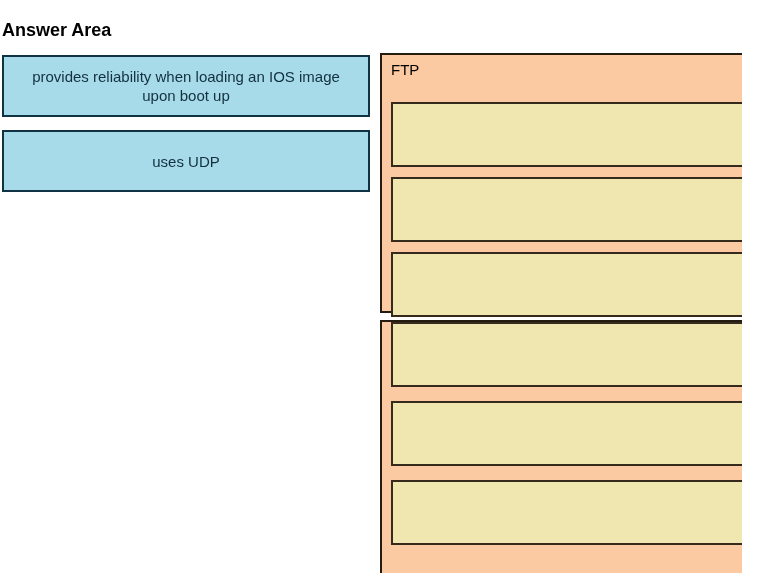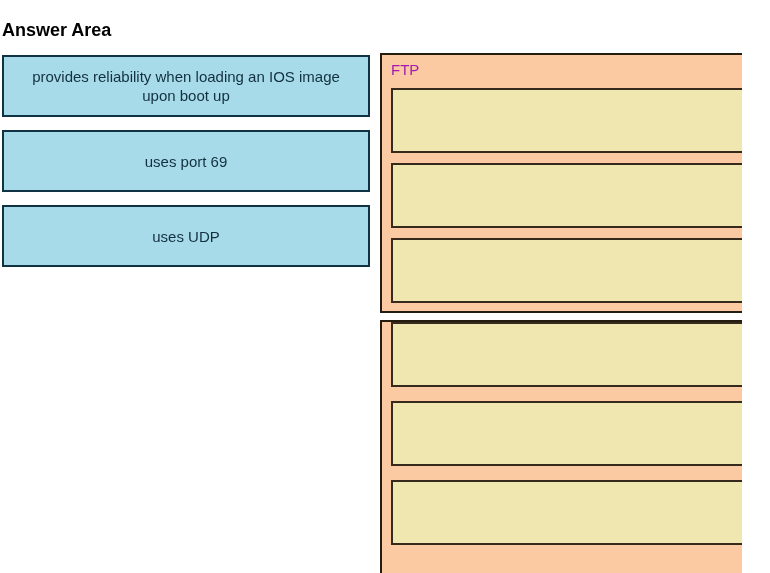--- a/index.html
+++ b/index.html
@@ -59,23 +59,23 @@
     width: 388px;
     background: #fbc9a2;
     border: 2px solid #241b11;
     padding: 0 9px;
   }
   .panel-ftp  { height: 260px; margin-bottom: 7px; }
   .panel-tftp { height: 270px; }
   .panel-label {
     height: 24px;
     padding-top: 6px;
-    padding-bottom: 3px;
+    padding-bottom: 17px;
     font-size: 15px;
-    color: #a21caf;
+    color: #000000;
   }
   .slot {
     box-sizing: border-box;
     width: 100%;
     height: 65px;
     background: #f0e6af;
     border: 2px solid #352a1b;
   }
   .panel-ftp  .slot { margin-bottom: 10px; }
   .panel-tftp .slot { margin-bottom: 14px; }
@@ -83,21 +83,20 @@
 </style>
 </head>
 <body>
 
 <div class="canvas">
 
   <div class="page-title">Answer Area</div>
 
   <div class="left-col">
     <div class="drag-box">provides reliability when loading an IOS image upon boot up</div>
-    <div class="drag-box">uses port 69</div>
     <div class="drag-box">uses UDP</div>
   </div>
 
   <div class="right-col">
 
     <div class="panel panel-ftp">
       <div class="panel-label">FTP</div>
       <div class="slot"></div>
       <div class="slot"></div>
       <div class="slot"></div>

